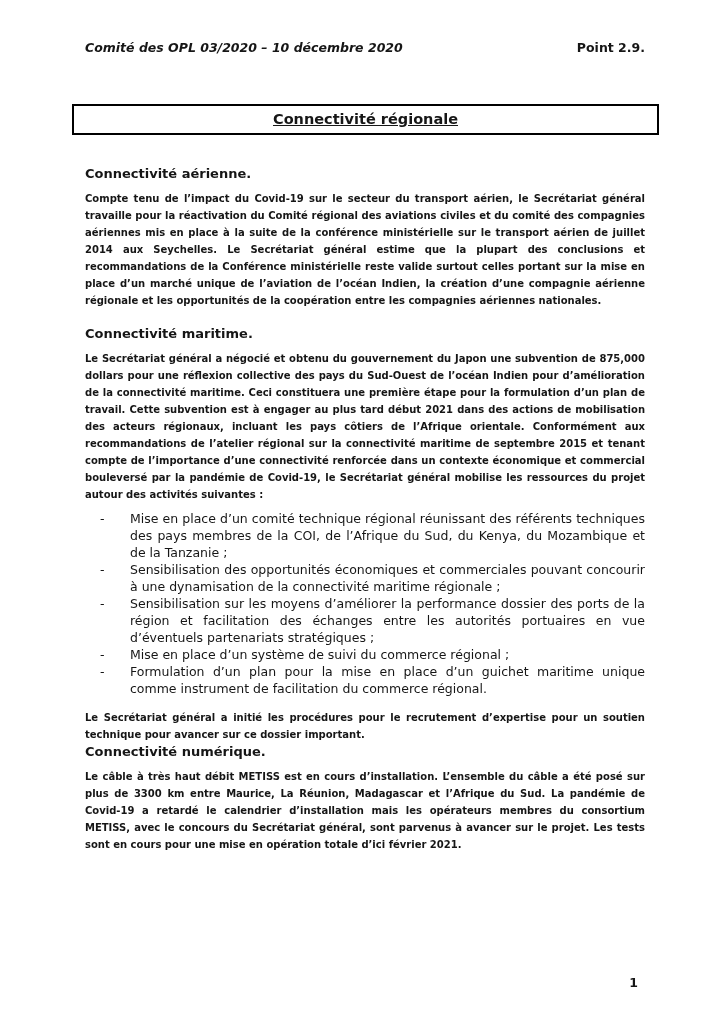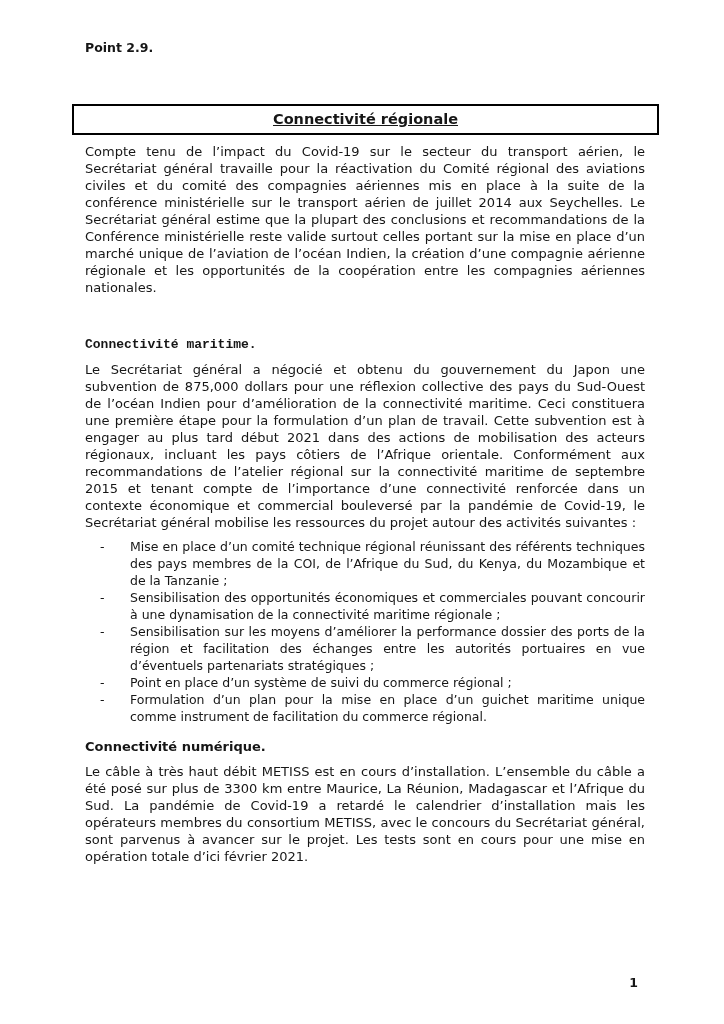--- a/index.html
+++ b/index.html
@@ -37,27 +37,28 @@
     font-size: 14.5px;
     text-decoration: underline;
   }
   .sec-heading {
     font-size: 13px;
     font-weight: bold;
     line-height: 17px;
     margin: 0;
   }
   .mt-aer { margin-top: 30px; }
-  .mt-mar { margin-top: 40px; font-family: Liberation Mono, monospace; }
-  .mt-num { margin-top: 13px; }
+  .mt-mar { margin-top: 16px; }
+  .mt-num { margin-top: 0; }
   .para {
-    font-size: 13px;
+    font-size: 10px;
     line-height: 17px;
     text-align: justify;
     margin: 8px 0 0 0;
+    font-weight: bold;
   }
   .mt-after { margin-top: 12px; }
   .dash-list {
     list-style: none;
     margin: 7px 0 0 0;
     padding: 0 0 0 15px;
   }
   .dash-list li {
     display: flex;
     font-size: 12.5px;
@@ -78,27 +79,29 @@
     font-size: 12.5px;
     font-weight: bold;
   }
 </style>
 </head>
 <body>
 
 <div class="page">
 
   <div class="hdr">
+    <span class="hdr-left">Comité des OPL 03/2020 – 10 décembre 2020</span>
     <span class="hdr-right">Point 2.9.</span>
   </div>
 
   <div class="title-box">
     <span class="title-text">Connectivité régionale</span>
   </div>
 
+  <div class="sec-heading mt-aer">Connectivité aérienne.</div>
 
   <p class="para">Compte tenu de l’impact du Covid-19 sur le secteur du transport aérien, le Secrétariat général travaille pour la réactivation du Comité régional des aviations civiles et du comité des compagnies aériennes mis en place à la suite de la conférence ministérielle sur le transport aérien de juillet 2014 aux Seychelles. Le Secrétariat général estime que la plupart des conclusions et recommandations de la Conférence ministérielle reste valide surtout celles portant sur la mise en place d’un marché unique de l’aviation de l’océan Indien, la création d’une compagnie aérienne régionale et les opportunités de la coopération entre les compagnies aériennes nationales.</p>
 
   <div class="sec-heading mt-mar">Connectivité maritime.</div>
 
   <p class="para">Le Secrétariat général a négocié et obtenu du gouvernement du Japon une subvention de 875,000 dollars pour une réflexion collective des pays du Sud-Ouest de l’océan Indien pour d’amélioration de la connectivité maritime. Ceci constituera une première étape pour la formulation d’un plan de travail. Cette subvention est à engager au plus tard début 2021 dans des actions de mobilisation des acteurs régionaux, incluant les pays côtiers de l’Afrique orientale. Conformément aux recommandations de l’atelier régional sur la connectivité maritime de septembre 2015 et tenant compte de l’importance d’une connectivité renforcée dans un contexte économique et commercial bouleversé par la pandémie de Covid-19, le Secrétariat général mobilise les ressources du projet autour des activités suivantes :</p>
 
   <ul class="dash-list">
     <li>
       <span class="dash-marker">-</span>
@@ -107,28 +110,29 @@
     <li>
       <span class="dash-marker">-</span>
       <span class="dash-text">Sensibilisation des opportunités économiques et commerciales pouvant concourir à une dynamisation de la connectivité maritime régionale ;</span>
     </li>
     <li>
       <span class="dash-marker">-</span>
       <span class="dash-text">Sensibilisation sur les moyens d’améliorer la performance dossier des ports de la région et facilitation des échanges entre les autorités portuaires en vue d’éventuels partenariats stratégiques ;</span>
     </li>
     <li>
       <span class="dash-marker">-</span>
-      <span class="dash-text">Point en place d’un système de suivi du commerce régional ;</span>
+      <span class="dash-text">Mise en place d’un système de suivi du commerce régional ;</span>
     </li>
     <li>
       <span class="dash-marker">-</span>
       <span class="dash-text">Formulation d’un plan pour la mise en place d’un guichet maritime unique comme instrument de facilitation du commerce régional.</span>
     </li>
   </ul>
 
+  <p class="para mt-after">Le Secrétariat général a initié les procédures pour le recrutement d’expertise pour un soutien technique pour avancer sur ce dossier important.</p>
 
 
   <div class="sec-heading mt-num">Connectivité numérique.</div>
 
   <p class="para">Le câble à très haut débit METISS est en cours d’installation. L’ensemble du câble a été posé sur plus de 3300 km entre Maurice, La Réunion, Madagascar et l’Afrique du Sud. La pandémie de Covid-19 a retardé le calendrier d’installation mais les opérateurs membres du consortium METISS, avec le concours du Secrétariat général, sont parvenus à avancer sur le projet. Les tests sont en cours pour une mise en opération totale d’ici février 2021.</p>
 
   <div class="page-number">1</div>
 
 </div>
 

